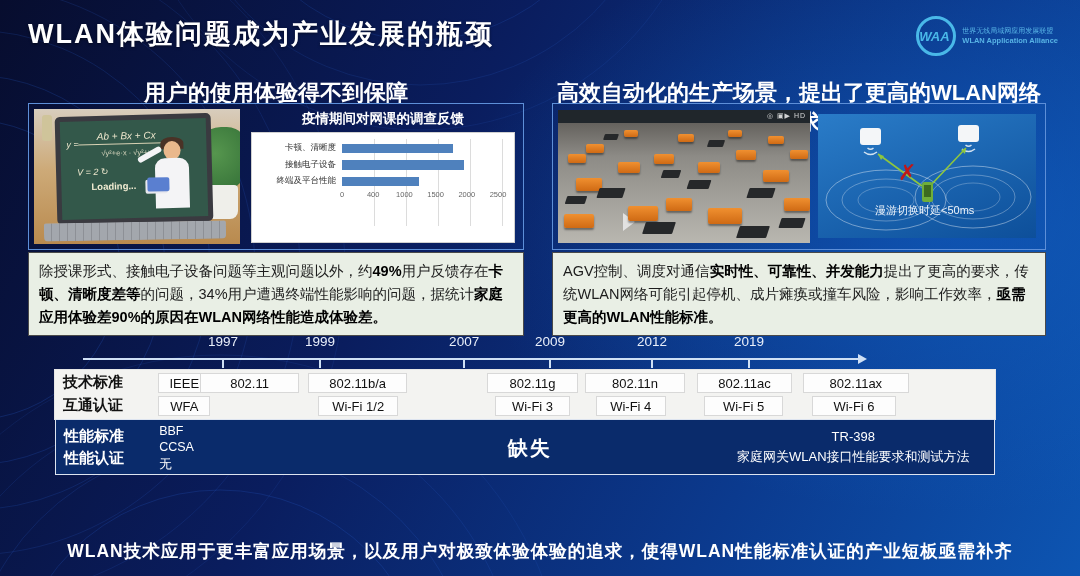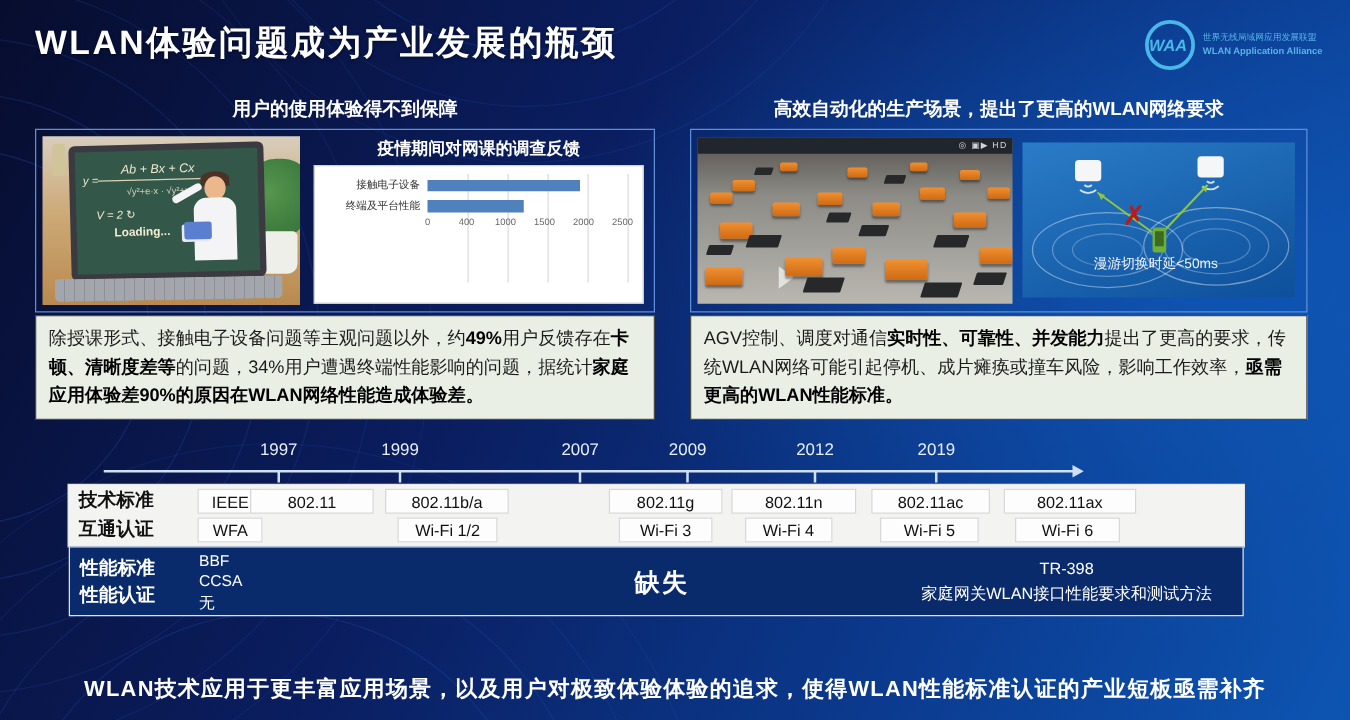--- a/index.html
+++ b/index.html
@@ -14,21 +14,21 @@
   #waves{position:absolute;inset:0;pointer-events:none;}
   
   #page-title{position:absolute;left:28px;top:16px;font-size:27px;font-weight:bold;letter-spacing:2px;color:#fff;text-shadow:0 1px 3px rgba(0,0,0,.5);}
   #logo{position:absolute;right:22px;top:16px;display:flex;align-items:center;gap:6px;}
   #logo .logo-circle{width:34px;height:34px;border:3px solid #49b8e8;border-radius:50%;display:flex;align-items:center;justify-content:flex-start;}
   #logo .logo-acronym{color:#49b8e8;font-weight:bold;font-style:italic;font-size:13px;letter-spacing:0px;}
   #logo .logo-text{display:flex;flex-direction:column;line-height:1.35;}
   #logo .logo-cn{font-size:7px;color:#58b4e6;}
   #logo .logo-en{font-size:7.5px;color:#58b4e6;font-weight:bold;}
   
-  .col-heading{position:absolute;top:78px;text-align:center;font-size:15px;font-weight:bold;color:#fff;}
+  .col-heading{position:absolute;top:78px;text-align:center;font-size:22px;font-weight:bold;color:#fff;}
   #left-heading{left:28px;width:496px;}
   #right-heading{left:552px;width:494px;}
   .media-box{position:absolute;top:103px;height:147px;border:1px solid #5d8fd8;box-sizing:border-box;display:flex;}
   #left-media{left:28px;width:496px;}
   #right-media{left:552px;width:494px;}
   .body-box{position:absolute;top:252px;height:84px;box-sizing:border-box;background:#e9efe5;border:1.5px solid #4a4a4a;
     padding:7px 10px;font-size:14.5px;line-height:1.6;color:#1c1c1c;}
   #left-body{left:28px;width:496px;}
   #right-body{left:552px;width:494px;}
   .body-box b{color:#000;font-weight:bold;}
@@ -69,21 +69,21 @@
   #agv{position:relative;flex:none;width:252px;height:133px;margin:6px 2px 6px 5px;overflow:hidden;
     background:linear-gradient(180deg,#55524e 0%,#8d8b86 35%,#b9b7b0 100%);}
   #agv .ceiling{position:absolute;left:0;top:0;right:0;height:13px;background:#20262b;}
   #agv .wm{position:absolute;right:4px;top:2px;font-size:7px;color:rgba(255,255,255,.8);letter-spacing:1px;}
   .agv-bot{position:absolute;background:linear-gradient(#f09030,#cf6a14);border-radius:2px;box-shadow:0 2px 2px rgba(0,0,0,.4);}
   .agv-slot{position:absolute;background:#26282a;transform:skewX(-18deg);border-radius:1px;}
   #agv .tri{position:absolute;left:62px;top:106px;width:0;height:0;border-left:9px solid transparent;border-right:9px solid transparent;border-bottom:12px solid #e8e8e8;transform:rotate(90deg);opacity:.9;}
   
   #roaming{flex:none;width:218px;height:124px;margin:10px 5px 6px 6px;background:linear-gradient(160deg,#2a7cc8,#0d4f9a);}
   
-  #timeline{position:absolute;left:55px;top:350px;width:796px;height:145px;}
+  #timeline{position:absolute;left:55px;top:332px;width:796px;height:145px;}
   .year{position:absolute;top:2px;transform:translateX(-50%);font-size:13.5px;color:#e9effa;}
   #tl-line{position:absolute;top:26px;left:3.5%;width:97.5%;height:2px;background:#cfe0f5;}
   #tl-line:after{content:"";position:absolute;right:-8px;top:-4px;border-left:9px solid #cfe0f5;border-top:5px solid transparent;border-bottom:5px solid transparent;}
   .ytick{position:absolute;top:27px;width:2px;height:9px;background:#cfe0f5;transform:translateX(-50%);}
   #std-table{position:absolute;top:38px;left:0;width:940px;height:49px;background:#f3f3f1;box-shadow:0 0 0 1px #e6e6e6;}
   .rowlabel{position:absolute;left:8px;font-size:15px;font-weight:bold;color:#111;}
   .cell{position:absolute;height:20px;line-height:20px;text-align:center;background:#fdfdfd;border:1px solid #d8d8d8;box-sizing:border-box;font-size:13px;color:#111;}
   .r0{top:3px;} .r1{top:26px;}
   #perf-row{position:absolute;top:87px;left:0;width:940px;height:56px;background:#0a2b6b;border:1px solid #dde4f0;box-sizing:border-box;}
   #perf-row .plabel{position:absolute;left:8px;font-size:15px;font-weight:bold;color:#fff;}
@@ -151,20 +151,26 @@
     <div id="chart-title">疫情期间对网课的调查反馈</div>
     <div id="chart-plot">
       <div id="grid-layer">
           <div class="grid-line" style="left: 20%;"></div>
           <div class="grid-line" style="left: 40%;"></div>
           <div class="grid-line" style="left: 60%;"></div>
           <div class="grid-line" style="left: 80%;"></div>
           <div class="grid-line" style="left: 100%;"></div>
         </div>
       <div id="chart-rows">
+          <div class="crow">
+            <span class="clabel">卡顿、清晰度</span>
+            <div class="ctrack">
+              <div class="cbar" style="width: 69.2%; background: rgb(79, 129, 189);"></div>
+            </div>
+          </div>
           <div class="crow">
             <span class="clabel">接触电子设备</span>
             <div class="ctrack">
               <div class="cbar" style="width: 76%; background: rgb(79, 129, 189);"></div>
             </div>
           </div>
           <div class="crow">
             <span class="clabel">终端及平台性能</span>
             <div class="ctrack">
               <div class="cbar" style="width: 48%; background: rgb(79, 129, 189);"></div>

